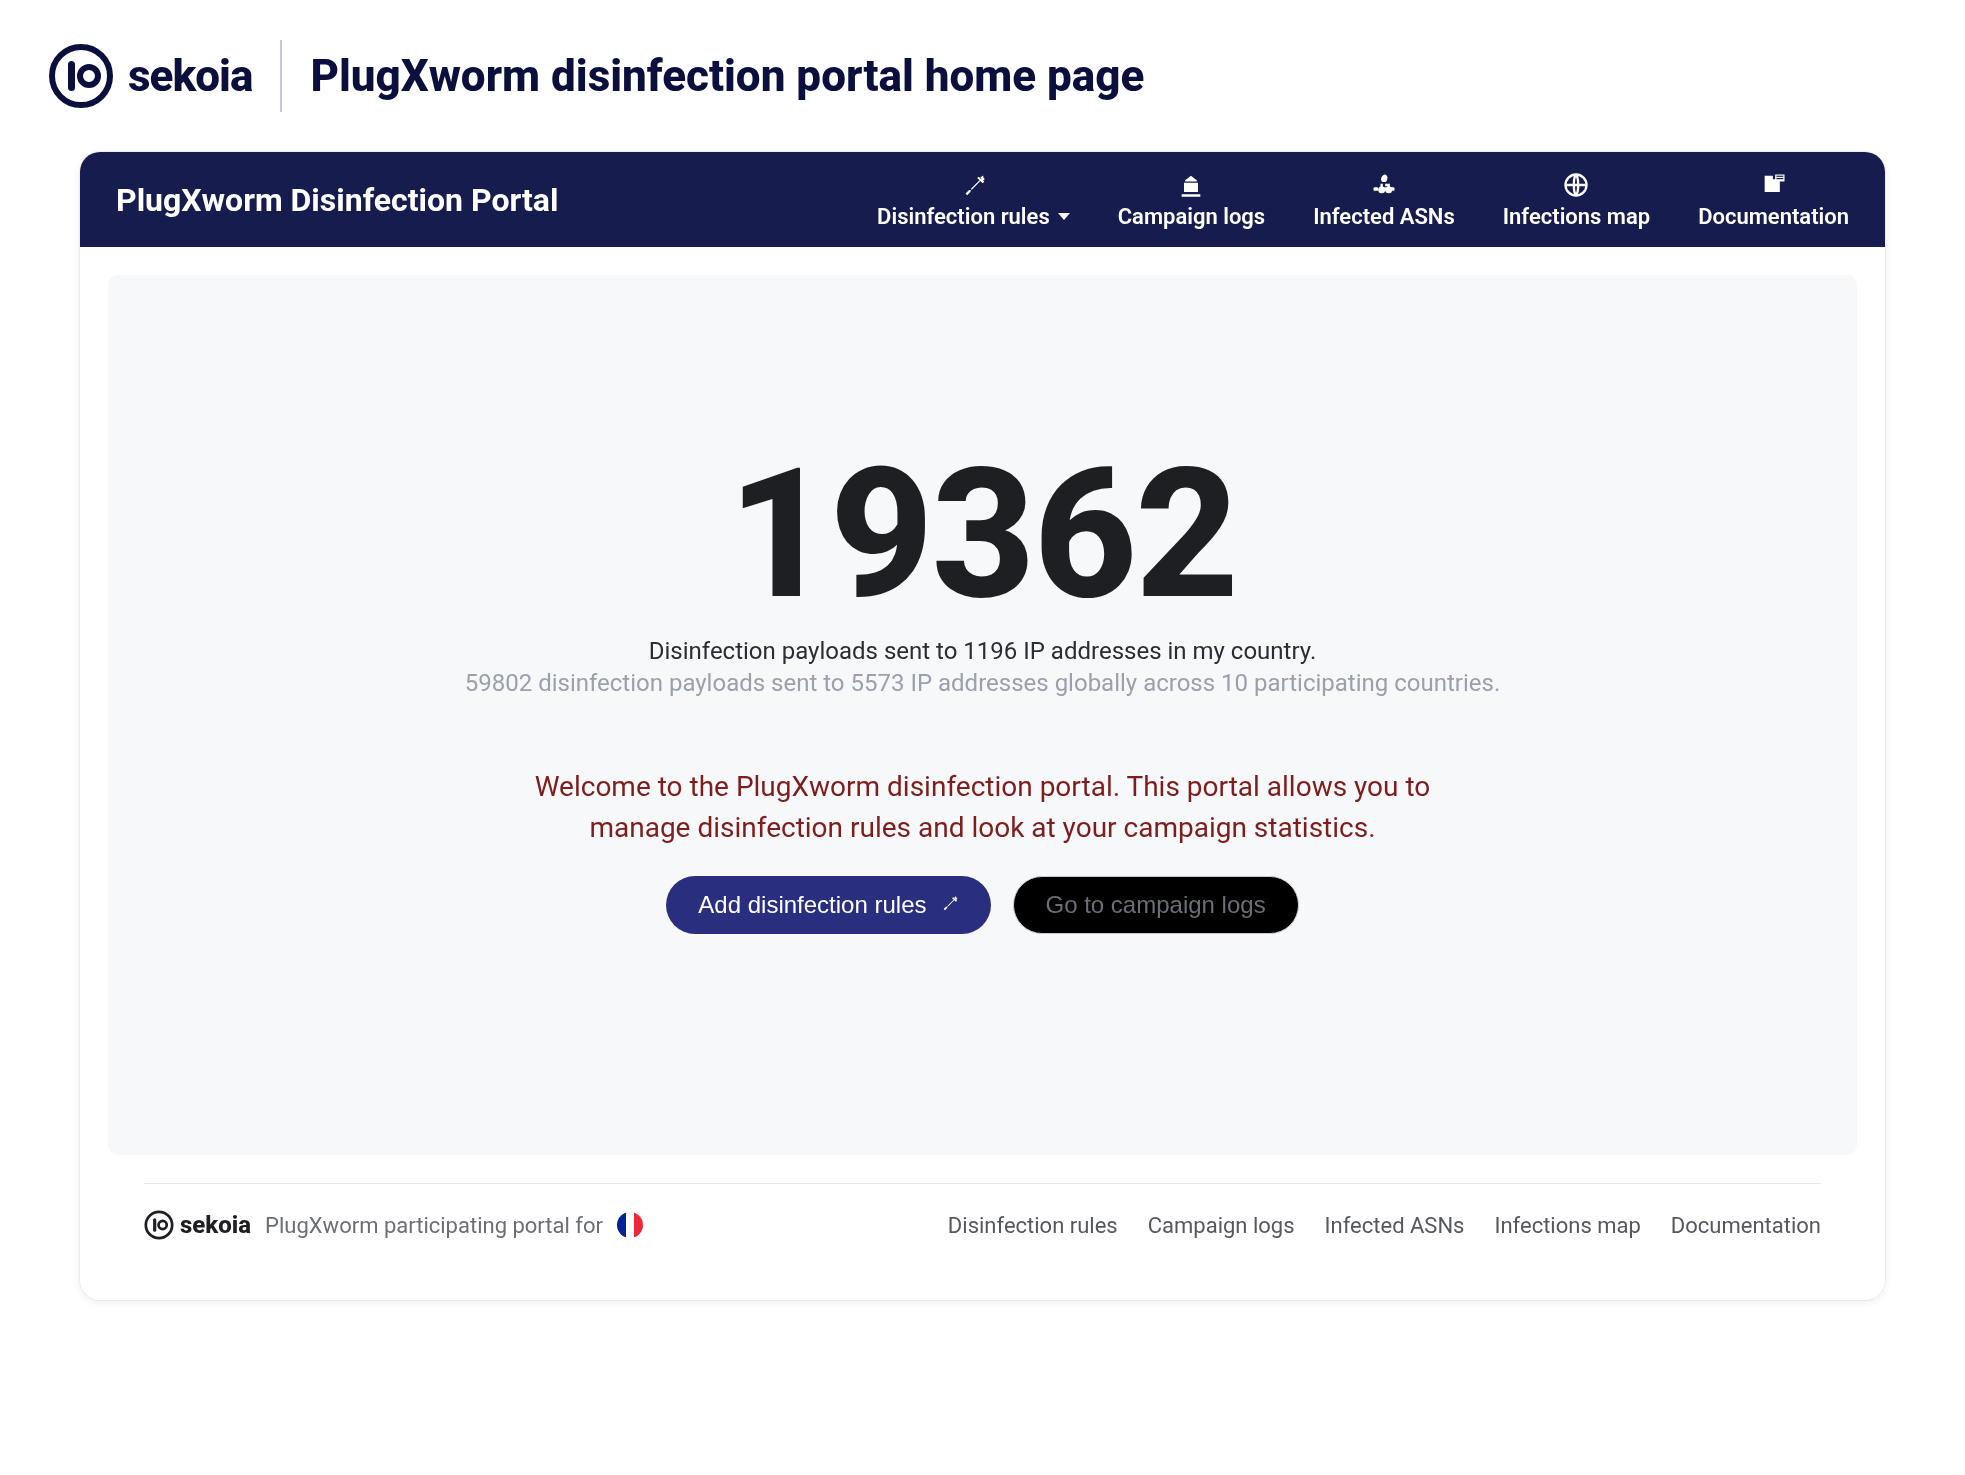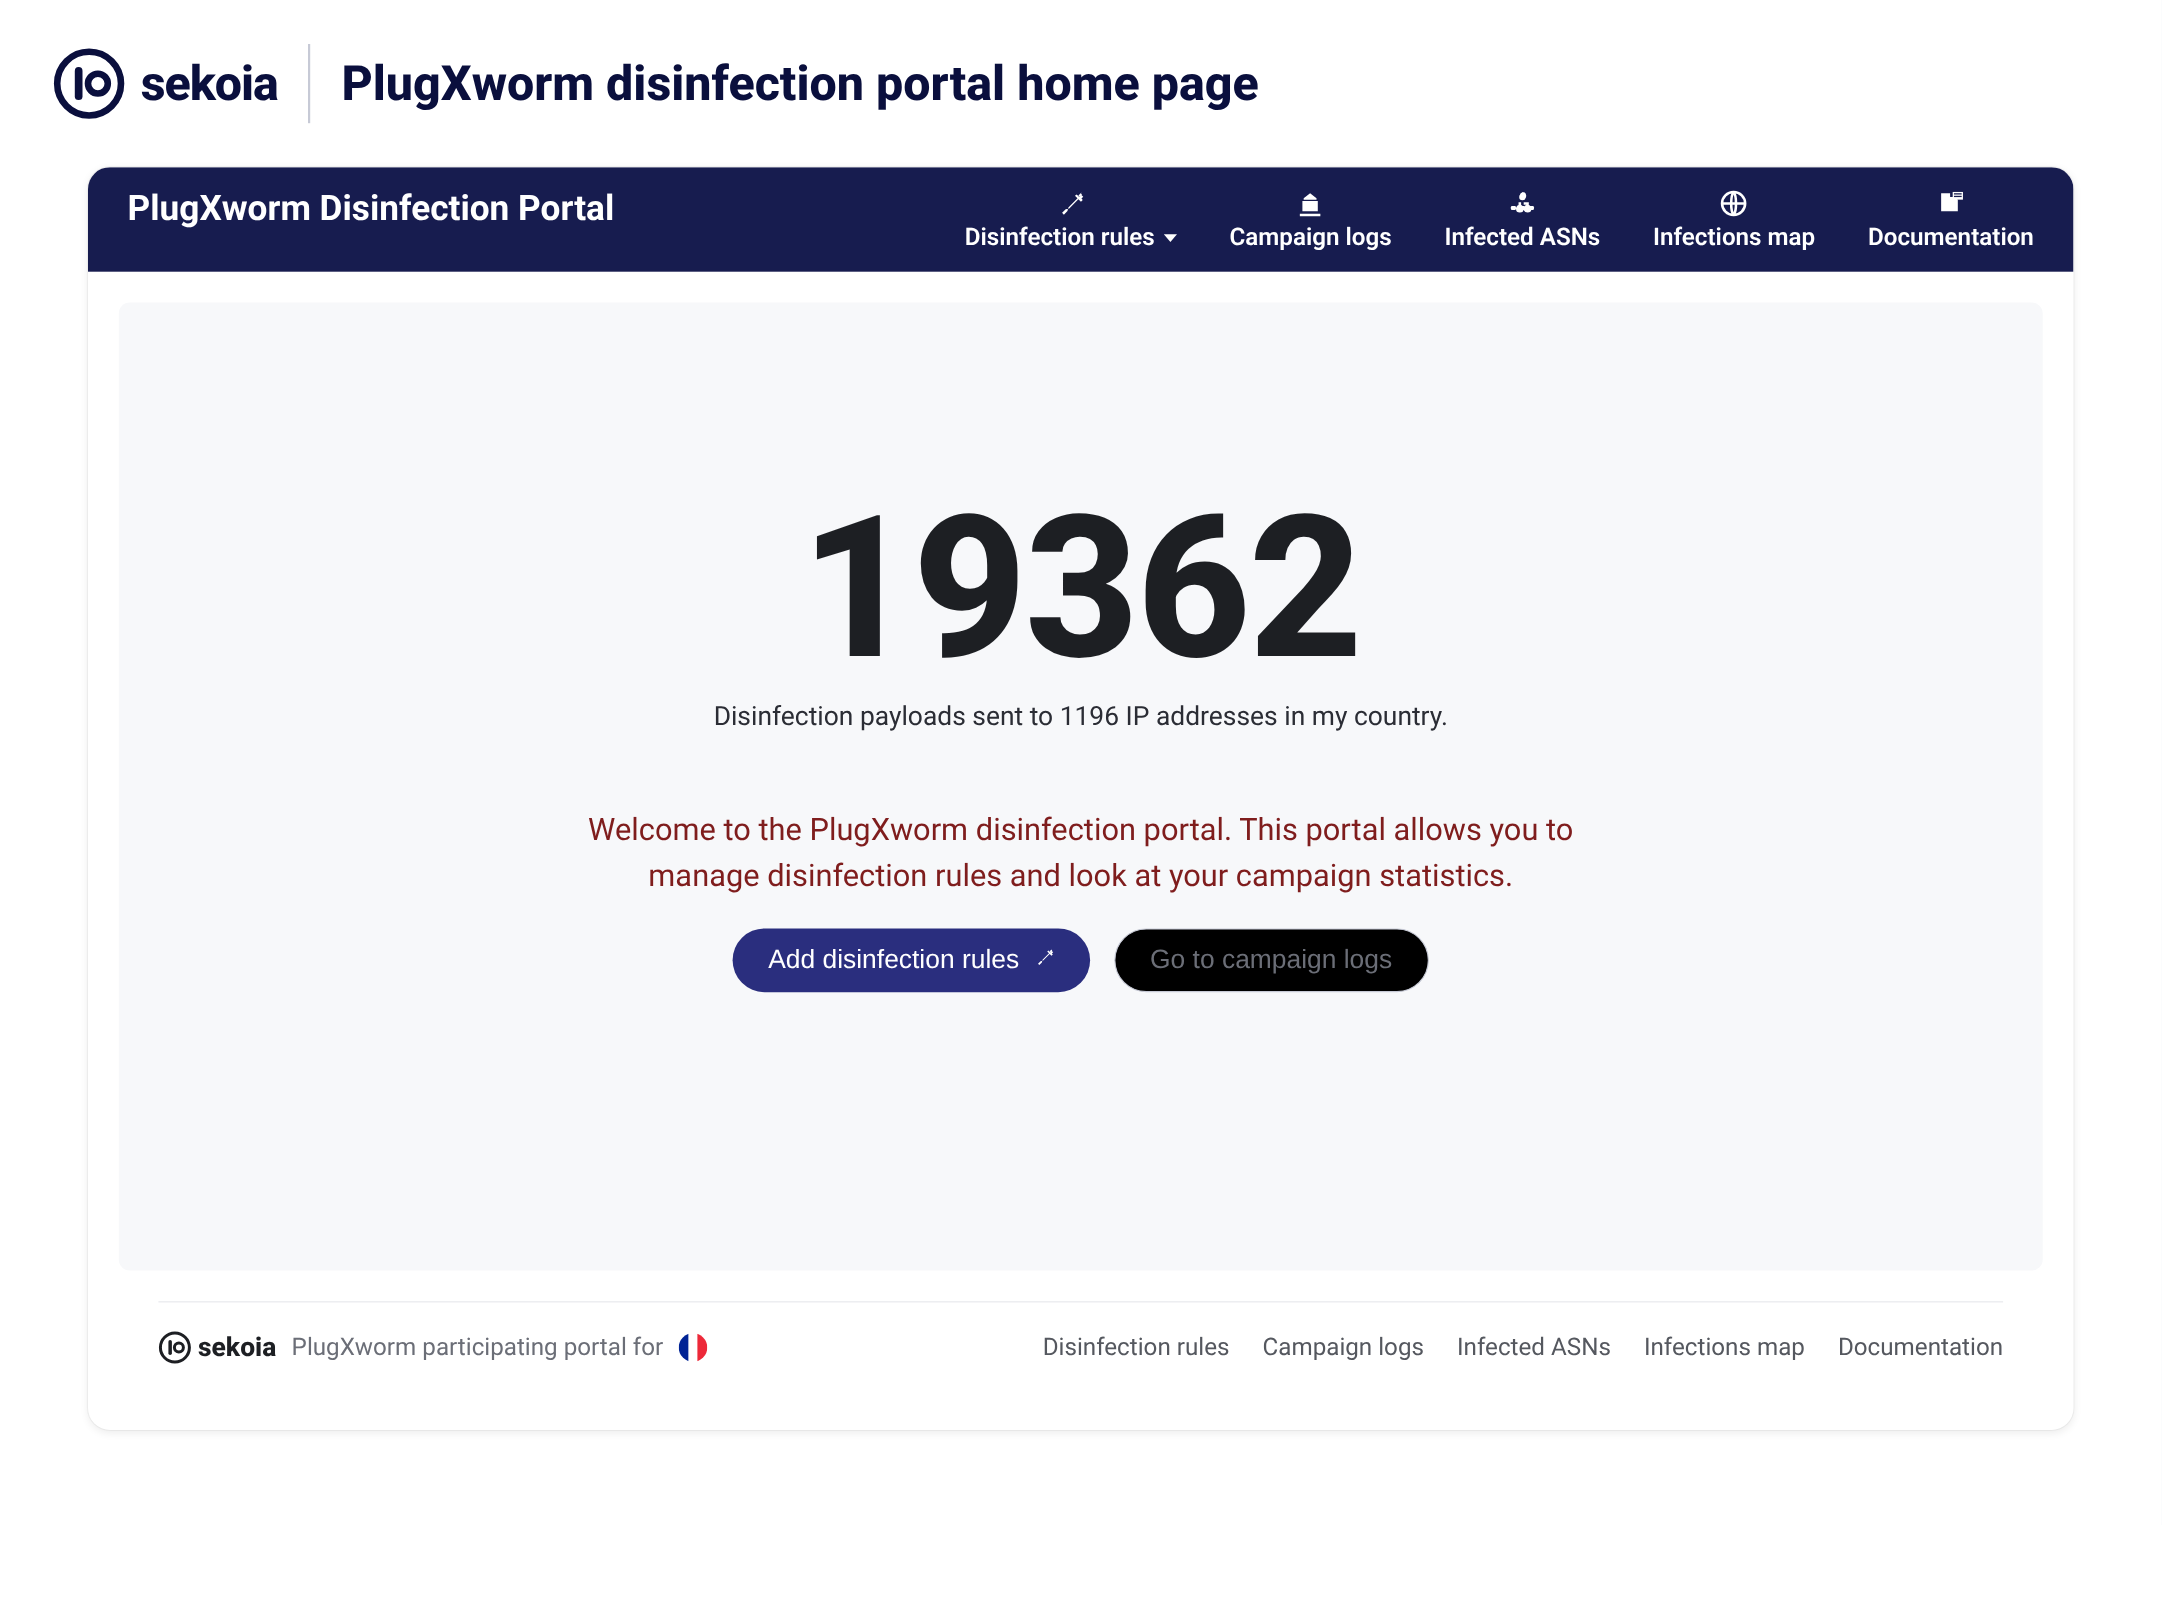--- a/index.html
+++ b/index.html
@@ -40,20 +40,21 @@
     margin: 12px 80px 40px 80px;
     border-radius: 20px;
     box-shadow: 0 2px 8px rgba(0,0,0,0.08), 0 0 0 1px rgba(0,0,0,0.04);
     overflow: hidden;
     background: #ffffff;
   }
   .portal-navbar {
     background: #171c4f;
     color: #ffffff;
     display: flex;
+    align-items: center;
     justify-content: space-between;
     padding: 18px 36px 18px 36px;
   }
   .portal-navbar-title {
     font-size: 32px;
     font-weight: 700;
   }
   .navbar-items {
     display: flex;
     gap: 48px;
@@ -261,20 +262,21 @@
         <span>Documentation</span>
       </div>
 
     </div>
   </div>
 
   <div class="content-area">
     <div class="hero-card">
       <div class="big-number">19362</div>
       <div class="subtitle-1">Disinfection payloads sent to 1196 IP addresses in my country.</div>
+      <div class="subtitle-2">59802 disinfection payloads sent to 5573 IP addresses globally across 10 participating countries.</div>
       <div class="welcome-text">Welcome to the PlugXworm disinfection portal. This portal allows you to manage disinfection rules and look at your campaign statistics.</div>
       <div class="button-row">
         <button class="btn btn-primary">
           <span>Add disinfection rules</span>
           <span>
             <svg width="20" height="20" viewBox="0 0 24 24" fill="#ffffff">
                 <path d="M21.5 2.5l-1.4 1.4 1 1-2.1 2.1-2-2L15.6 6l2 2-7.1 7.1-.7 2.8L7 20.7l-1.4-1.4 2.8-2.8 2.8-.7L18.3 8.6l2 2L21.7 9.2l-1-1 1.4-1.4-1.4-1.4-1.4 1.4-1-1 1.4-1.4z"></path>
               </svg>
           </span>
         </button>

